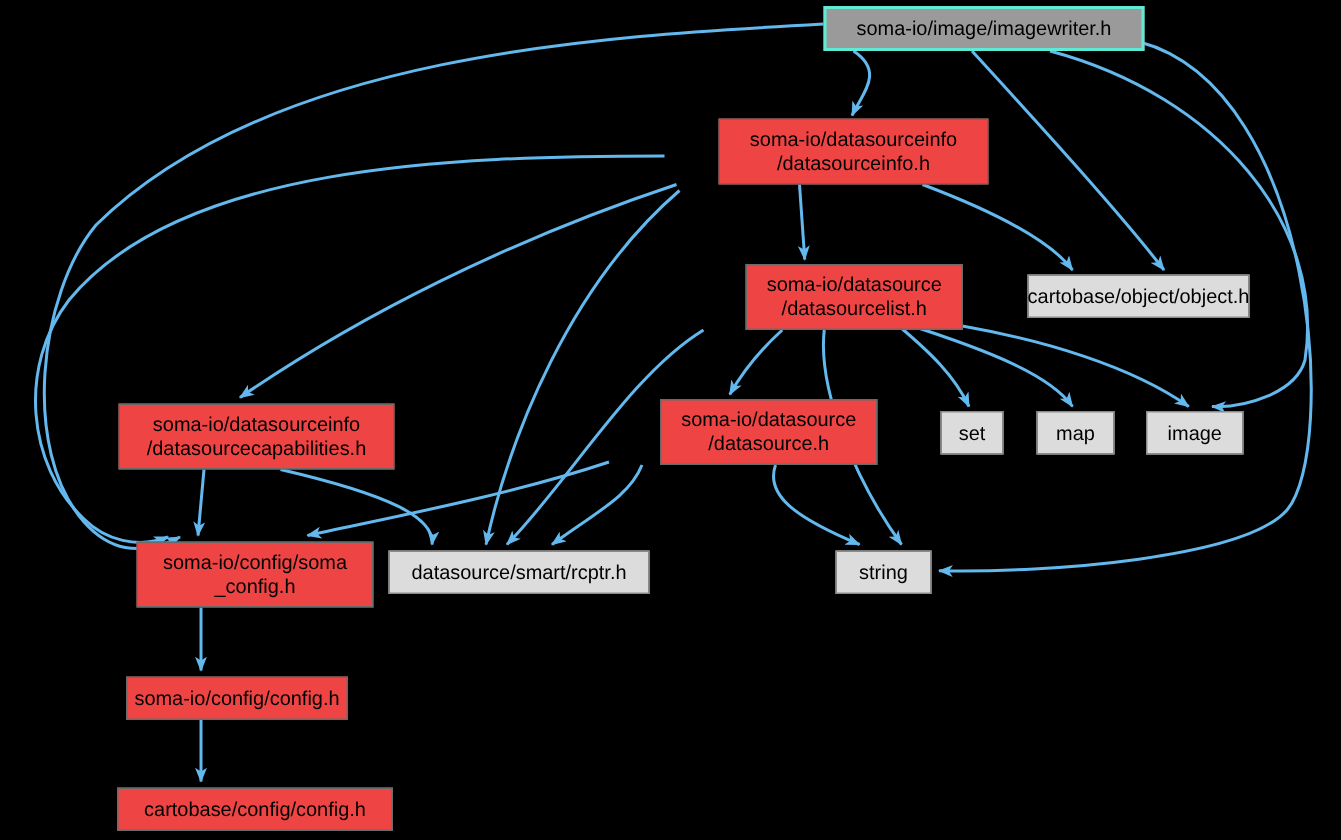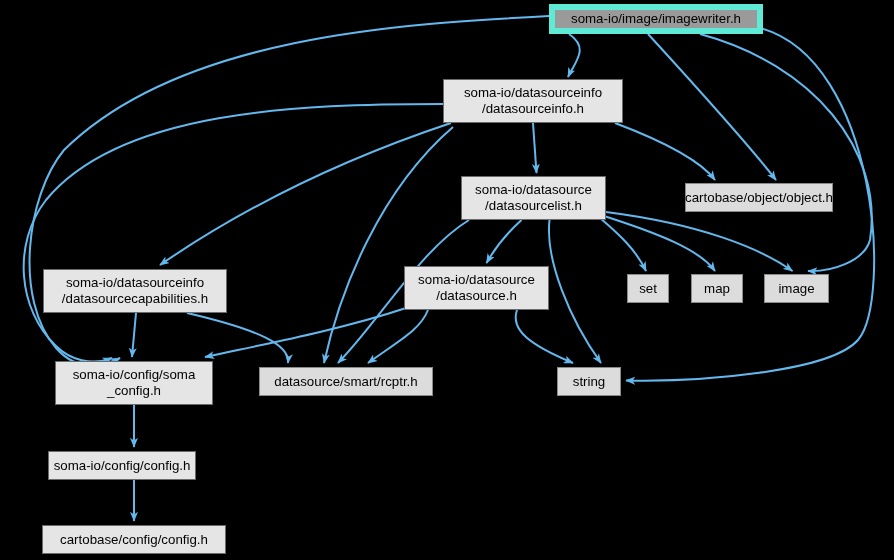--- a/index.html
+++ b/index.html
@@ -32,30 +32,31 @@
     justify-content: center;
     text-align: center;
     font-size: 13.3px;
     line-height: 16px;
     color: #000000;
     letter-spacing: 0px;
     white-space: pre;
     z-index: 5;
   }
   .gnode.white {
-    background: #e5e5e5;
+    background: #ef4444;
     border: 1px solid #6b6b6b;
+    margin-left: 36px;
   }
   .gnode.grey {
     background: #dcdcdc;
     border: 1px solid #8a8a8a;
   }
   .gnode.root {
     background: #9a9a9a;
-    border: 6px solid #5eead4;
+    border: 2px solid #5eead4;
   }
   .gnode-label {
     display: block;
     padding: 0 6px;
   }
 </style>
 </head>
 <body>
 
 <div id="graph-root">

